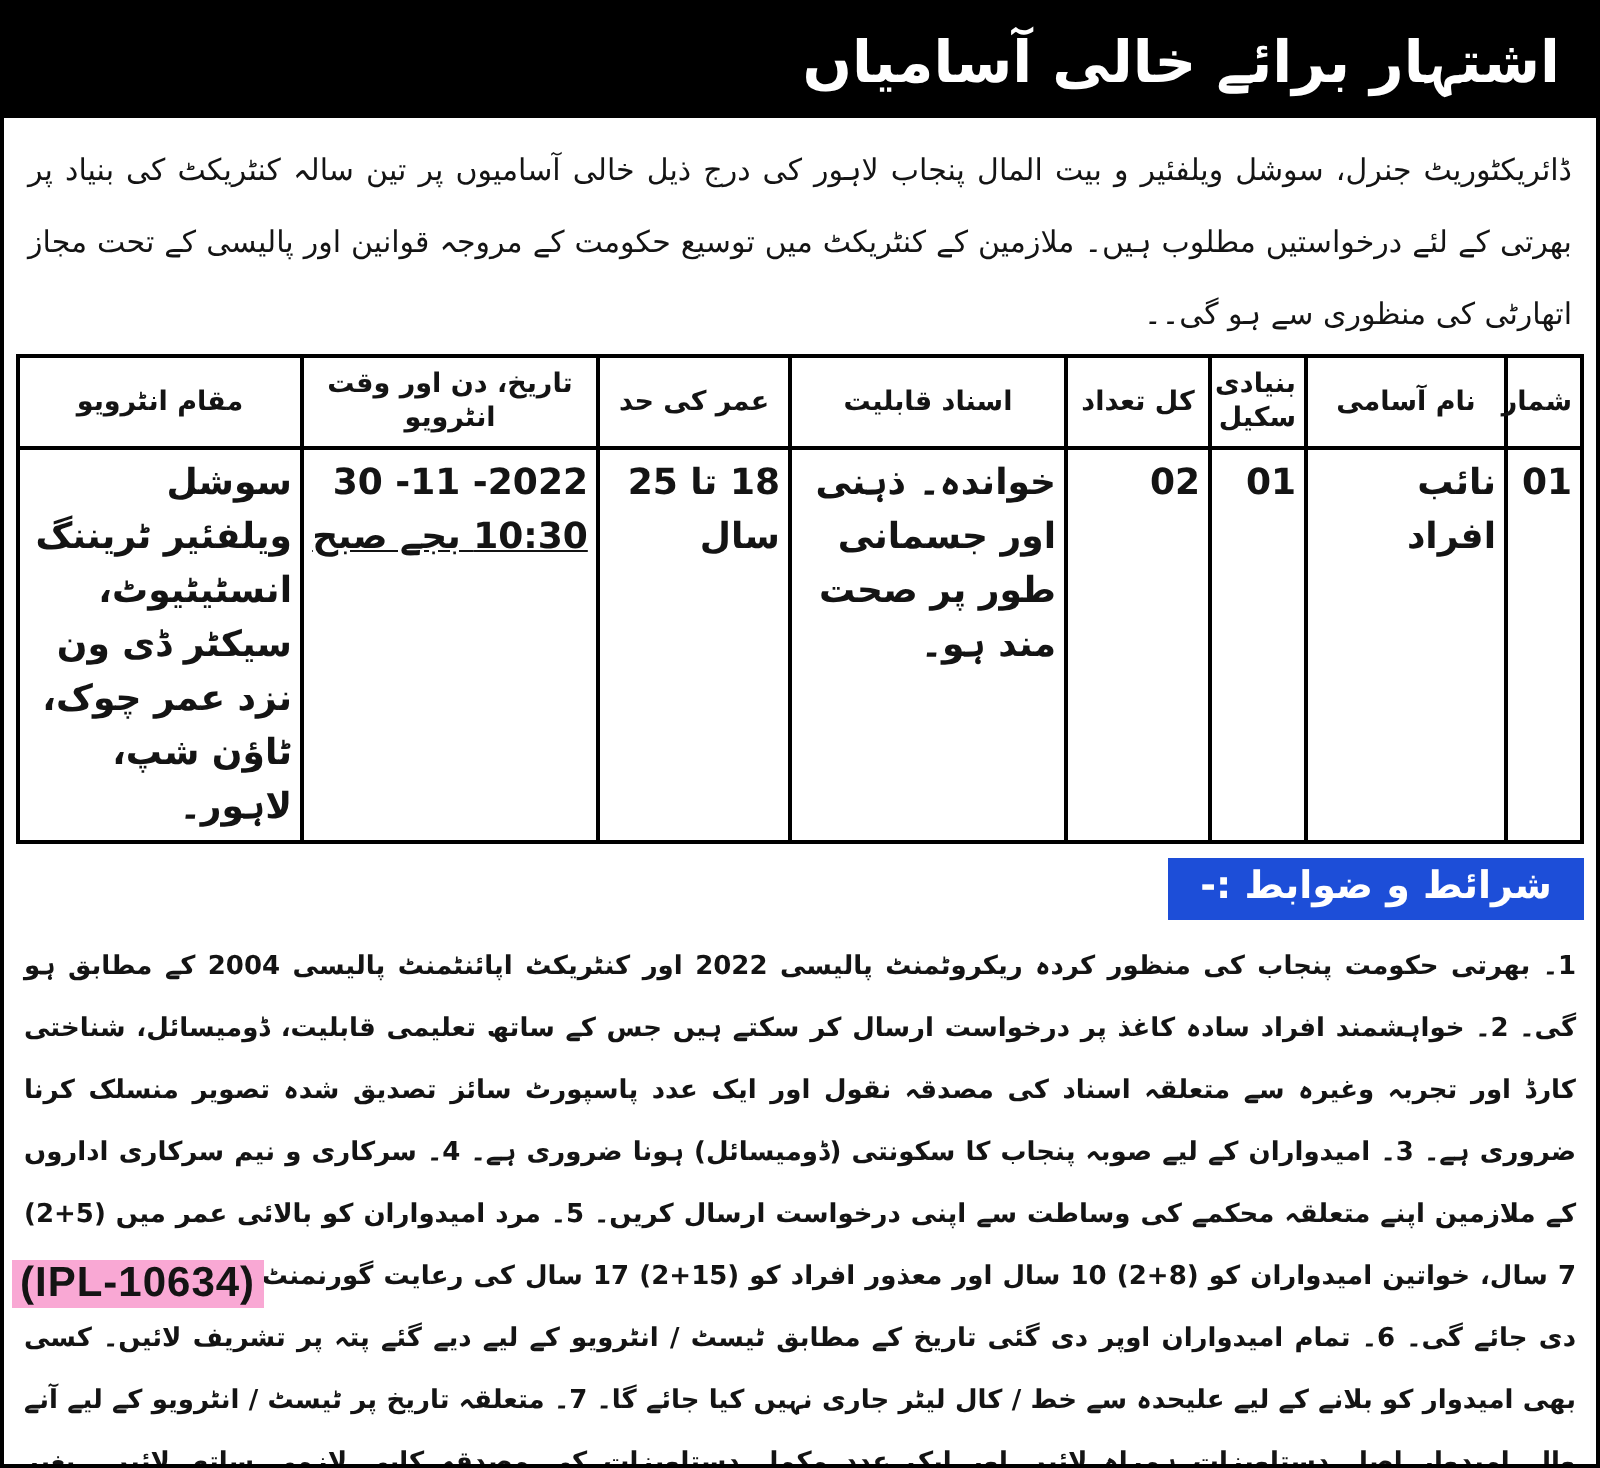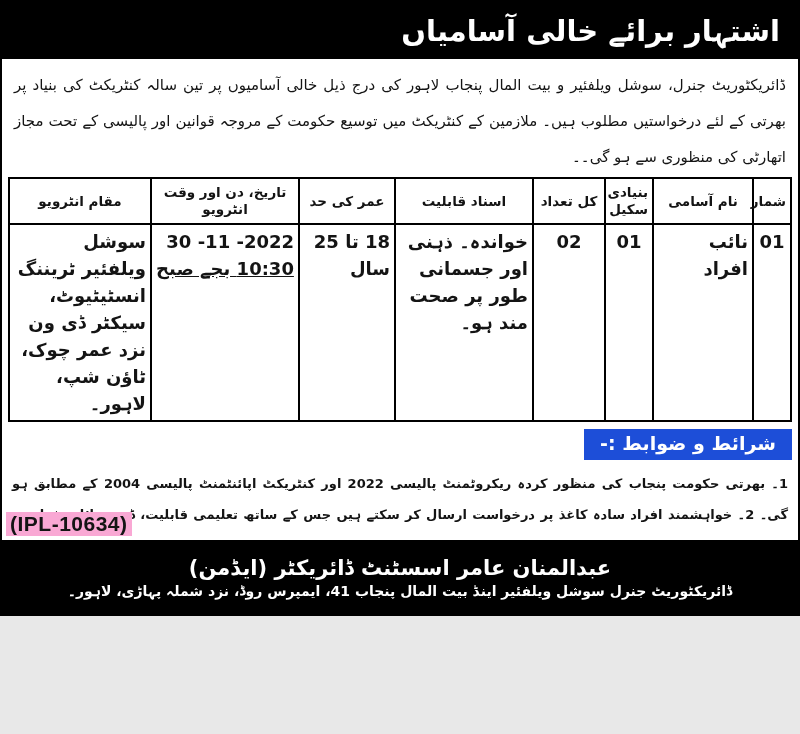--- a/index.html
+++ b/index.html
@@ -1,19 +1,19 @@
 <!DOCTYPE html>
 <html lang="ur" dir="rtl"><head>
 <meta charset="utf-8">
 <style>
   * { box-sizing: border-box; }
   html, body { margin: 0; padding: 0; background: #e8e8e8; }
   .ad {
     position: relative;
-    width: 800px; height: 616px;
+    width: 800px; height: 734px;
     margin: 0 auto;
     background: #ffffff;
     color: #141414;
     direction: rtl;
     font-family: "DejaVu Sans", "Liberation Sans", sans-serif;
     border: 2px solid #000;
     display: flex; flex-direction: column;
     overflow: hidden;
   }
   
@@ -50,21 +50,21 @@
     vertical-align: middle;
     height: 46px;
     line-height: 1.25;
   }
   table.vacancies tbody td {
     font-size: 18px;
     vertical-align: top;
     height: 92px;
     line-height: 1.5;
   }
-  .cell-center { text-align: center; }
+  .cell-center { text-align: right; }
   .cell-start  { text-align: right; }
   .dt-line { text-align: right; direction: ltr; }
   .dt-time { direction: rtl; text-align: center; text-decoration: underline; }
   
   .terms-heading-row { margin: 7px 6px 0; flex: 0 0 36px; }
   .terms-heading {
     display: inline-block;
     background: #1d4ed8; color: #fff;
     font-size: 19px; font-weight: 700;
     padding: 3px 16px 6px;
@@ -154,18 +154,14 @@
   </table>
 
   <div class="terms-heading-row">
     <span class="terms-heading">شرائط و ضوابط :-</span>
   </div>
 
   <div class="terms-body">1۔ بھرتی حکومت پنجاب کی منظور کردہ ریکروٹمنٹ پالیسی 2022 اور کنٹریکٹ اپائنٹمنٹ پالیسی 2004 کے مطابق ہو گی۔ 2۔ خواہشمند افراد سادہ کاغذ پر درخواست ارسال کر سکتے ہیں جس کے ساتھ تعلیمی قابلیت، ڈومیسائل، شناختی کارڈ اور تجربہ وغیرہ سے متعلقہ اسناد کی مصدقہ نقول اور ایک عدد پاسپورٹ سائز تصدیق شدہ تصویر منسلک کرنا ضروری ہے۔ 3۔ امیدواران کے لیے صوبہ پنجاب کا سکونتی (ڈومیسائل) ہونا ضروری ہے۔ 4۔ سرکاری و نیم سرکاری اداروں کے ملازمین اپنے متعلقہ محکمے کی وساطت سے اپنی درخواست ارسال کریں۔ 5۔ مرد امیدواران کو بالائی عمر میں (5+2) 7 سال، خواتین امیدواران کو (8+2) 10 سال اور معذور افراد کو (15+2) 17 سال کی رعایت گورنمنٹ پالیسی کے مطابق دی جائے گی۔ 6۔ تمام امیدواران اوپر دی گئی تاریخ کے مطابق ٹیسٹ / انٹرویو کے لیے دیے گئے پتہ پر تشریف لائیں۔ کسی بھی امیدوار کو بلانے کے لیے علیحدہ سے خط / کال لیٹر جاری نہیں کیا جائے گا۔ 7۔ متعلقہ تاریخ پر ٹیسٹ / انٹرویو کے لیے آنے والے امیدوار اصل دستاویزات ہمراہ لائیں اور ایک عدد مکمل دستاویزات کی مصدقہ کاپی لازمی ساتھ لائیں۔ بغیر دستاویزات کے آنے والے امیدوار انٹرویو کے لیے نااہل ہو گا۔ کسی امیدوار کو کوئی ٹی اے / ڈی اے نہیں دیا جائے گا۔ 8۔ مجاز اتھارٹی کو اختیار ہو گا کہ بغیر کوئی وجہ بتائے کسی بھی درخواست کو مسترد یا نامنظور کر سکتی ہے اس کے علاوہ مشتہر آسامیوں کی تعداد میں کمی بیشی ہو سکتی ہے۔ 9۔ تمام درخواستیں درج ذیل پتہ پر بذریعہ ڈاک 15.11.2022 تک پہنچ جانی چاہیئے۔ آخری تاریخ کے بعد موصول ہونے والی کوئی بھی درخواست زیر غور نہیں لائی جائے گی۔</div>
 
   <div class="ipl-code">(IPL-10634)</div>
 
-  <div class="footer-band">
-    <div class="footer-signatory">عبدالمنان عامر اسسٹنٹ ڈائریکٹر (ایڈمن)</div>
-    <div class="footer-address">ڈائریکٹوریٹ جنرل سوشل ویلفئیر اینڈ بیت المال پنجاب 41، ایمپرس روڈ، نزد شملہ پہاڑی، لاہور۔</div>
-  </div>
 
 </div>
 
 </body></html>

